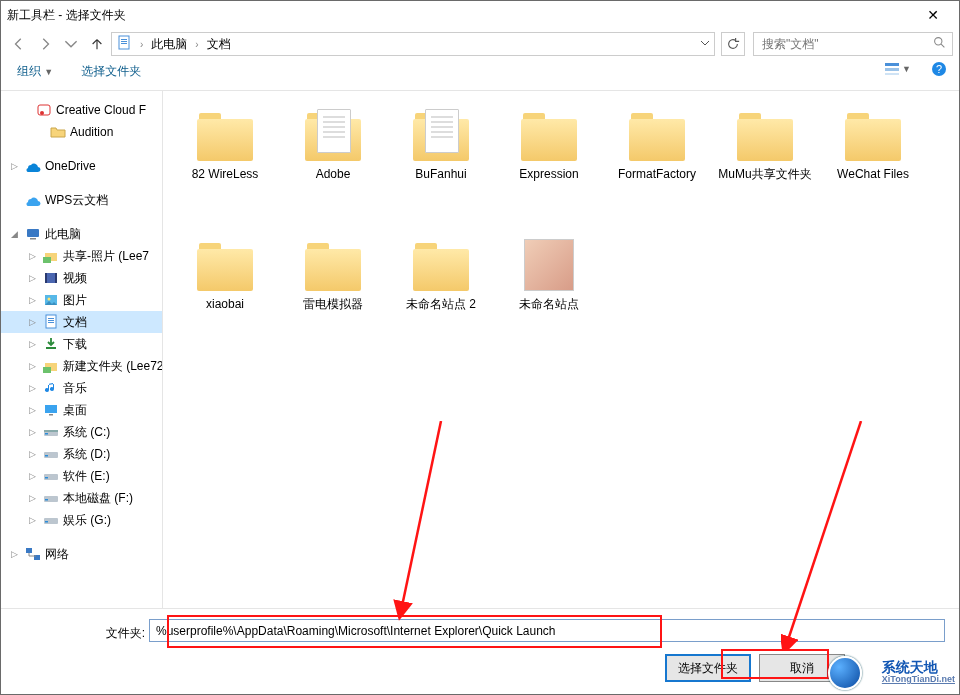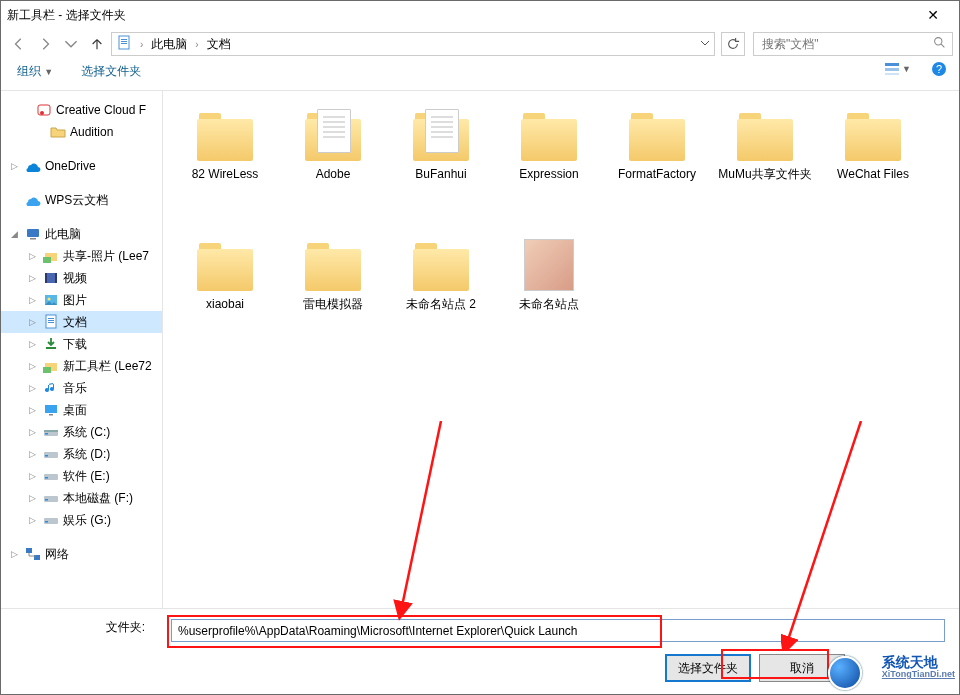--- a/index.html
+++ b/index.html
@@ -43,32 +43,32 @@
   .folder-icon::after { content:""; position:absolute; top:10px; left:4px; right:4px; bottom:0; background: linear-gradient(#ffe9a8,#f4c96a); border-radius:2px; }
   .folder-doc { width:64px; height:52px; position:relative; }
   .folder-doc .fold { position:absolute; inset:0; }
   .folder-doc .fold::before { content:""; position:absolute; top:4px; left:6px; width:22px; height:10px; background:#f7d47a; border-radius:2px 2px 0 0; }
   .folder-doc .fold::after { content:""; position:absolute; top:10px; left:4px; right:4px; bottom:0; background: linear-gradient(#ffe9a8,#f4c96a); border-radius:2px; }
   .folder-doc .paper { position:absolute; top:0px; left:16px; width:34px; height:44px; background:#fff; border:1px solid #ccc; border-radius:1px; z-index:2;}
   .folder-doc .paper::before { content:""; position:absolute; top:6px; left:5px; right:5px; height:2px; background:#ddd; box-shadow: 0 5px 0 #ddd, 0 10px 0 #ddd, 0 15px 0 #ddd, 0 20px 0 #ddd; }
   .thumb-pic { width:50px; height:52px; background:linear-gradient(135deg,#f0cdb7,#d89c88); border:1px solid #ccc; position:relative;}
   .file .label { margin-top: 6px; font-size: 12px; line-height: 15px; max-width: 100px; word-break: break-word; }
   .bottombar { border-top: 1px solid #e5e5e5; padding: 10px 14px 12px; display: flex; flex-direction: column; gap: 12px; background:#fff;}
-  .frow { display: flex; align-items: flex-start; gap: 26px; }
+  .frow { display: flex; align-items: flex-end; gap: 4px; }
   .flabel { width: 130px; text-align: right; }
   .finput { flex: 1; height: 23px; border: 1px solid #7a9ecb; padding: 2px 6px; font-size: 12px; outline: none; }
   .btnrow { display: flex; justify-content: flex-end; gap: 8px; padding-right: 100px; }
   .wbtn { min-width: 86px; height: 28px; border: 1px solid #888; background: #e6e6e6; font-size: 12px; padding: 0 10px; display:flex; align-items:center; justify-content:center;}
   .wbtn.primary { border: 2px solid #1677cf; background: #e6e6e6; }
 
   
   .anno { position:absolute; pointer-events:none; }
   .redbox1 { border:2px solid #ff1414; left:166px; top:614px; width:495px; height:33px; }
   .redbox2 { border:2px solid #ff1414; left:720px; top:648px; width:108px; height:30px; }
-  .watermark { position:absolute; right:4px; bottom:4px; display:flex; gap:20px; font-size:11px; color:#2a5aa7; pointer-events:none;}
+  .watermark { position:absolute; right:4px; bottom:4px; display:flex; align-items:center; gap:20px; font-size:11px; color:#2a5aa7; pointer-events:none;}
   .watermark .logo { width:34px; height:34px; background: radial-gradient(circle at 30% 30%, #5bb0ff, #0a4aa0); border-radius:50%; border:2px solid #fff; box-shadow:0 0 2px #045; position:relative;}
   .watermark .txt { display:flex; flex-direction:column; line-height:12px; font-weight:bold;}
   .watermark .txt .cn { font-size:14px; color:#1156b3;}
   .watermark .txt .en { font-size:9px; color:#5a7bb0;text-decoration:underline;}
 
   
   .ico-thispc svg, .ico-net svg, .ico-drive svg, .ico-folder svg, .ico-doc svg, .ico-music svg, .ico-desk svg, .ico-pic svg, .ico-video svg, .ico-dl svg, .ico-onedrive svg, .ico-wps svg, .ico-cc svg, .ico-aud svg { width:16px; height:16px; }
 </style>
 </head>
 <body>
@@ -259,21 +259,21 @@
           <span class="label">下载</span>
         </div>
       <div class="tree-item child2">
           <span class="exp">▷</span>
           <span class="ico">
             <svg viewBox="0 0 16 16">
               <rect x="2" y="5" width="12" height="8" fill="#f7d47a"></rect>
               <rect x="0" y="9" width="8" height="6" fill="#6cc26c"></rect>
             </svg>
           </span>
-          <span class="label">新工具栏 (Lee72</span>
+          <span class="label">新建文件夹 (Lee72</span>
         </div>
       <div class="tree-item child2">
           <span class="exp">▷</span>
           <span class="ico ico-music">
             <svg viewBox="0 0 16 16">
               <path d="M6 3v7a2 2 0 11-1-1.7V5l6-1v5a2 2 0 11-1-1.7V3l-4 .7z" fill="#1e88e5"></path>
             </svg>
           </span>
           <span class="label">音乐</span>
         </div>

